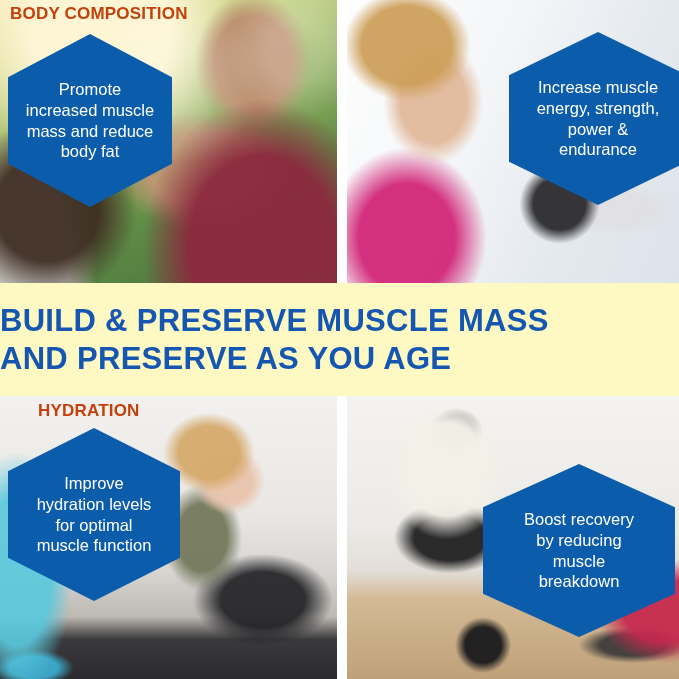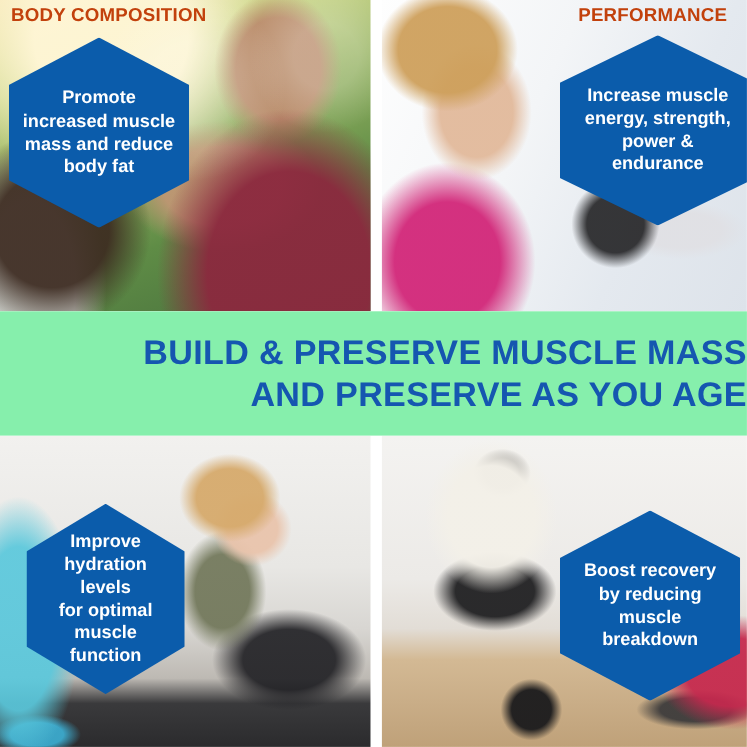--- a/index.html
+++ b/index.html
@@ -109,43 +109,43 @@
     position: absolute;
     background: #0b5cab;
     clip-path: polygon(50% 0%, 100% 25%, 100% 75%, 50% 100%, 0% 75%, 0% 25%);
     display: flex;
     align-items: center;
     justify-content: center;
     z-index: 3;
   }
   .hex-text {
     color: #ffffff;
-    font-weight: bold;
+    font-weight: normal;
     font-size: 16.5px;
     line-height: 1.27;
     text-align: center;
     padding: 0 10px;
     white-space: pre-line;
   }
   .hex-tl { left: 8px;   top: 34px;  width: 164px; height: 173px; }
   .hex-tr { left: 509px; top: 32px;  width: 178px; height: 173px; }
-  .hex-bl { left: 8px;   top: 458px; width: 144px; height: 173px; margin-left: 16px; }
-  .hex-br { left: 509px; top: 464px; width: 164px; height: 173px; }
+  .hex-bl { left: 8px;   top: 428px; width: 172px; height: 173px; }
+  .hex-br { left: 483px; top: 464px; width: 192px; height: 173px; }
 
   
   .banner {
     position: absolute;
     left: 0;
     top: 283px;
     width: 679px;
     height: 113px;
-    background: #86efac;
+    background: #fef9c3;
     display: flex;
     flex-direction: column;
-    align-items: flex-end;
+    align-items: flex-start;
     justify-content: center;
     z-index: 5;
   }
   .banner-line {
     color: #1556b0;
     font-size: 31px;
     font-weight: bold;
     letter-spacing: 0.3px;
     line-height: 1.22;
     text-align: center;
@@ -164,36 +164,36 @@
   <div class="hex hex-tl">
     <span class="hex-text">Promote
 increased muscle
 mass and reduce
 body fat</span>
   </div>
 
   <div class="panel panel-tr">
     <div class="photo photo-performance"></div>
   </div>
-  <div class="category-label label-tr">PERFORMANCE</div>
   <div class="hex hex-tr">
     <span class="hex-text">Increase muscle
 energy, strength,
 power &amp;
 endurance</span>
   </div>
 
   <div class="banner">
     <div class="banner-line">BUILD &amp; PRESERVE MUSCLE MASS</div>
     <div class="banner-line">AND PRESERVE AS YOU AGE</div>
   </div>
 
   <div class="panel panel-bl">
     <div class="photo photo-hydration"></div>
   </div>
+  <div class="category-label label-bl">HYDRATION</div>
   <div class="hex hex-bl">
     <span class="hex-text">Improve
 hydration levels
 for optimal
 muscle function</span>
   </div>
 
   <div class="panel panel-br">
     <div class="photo photo-recovery"></div>
   </div>

